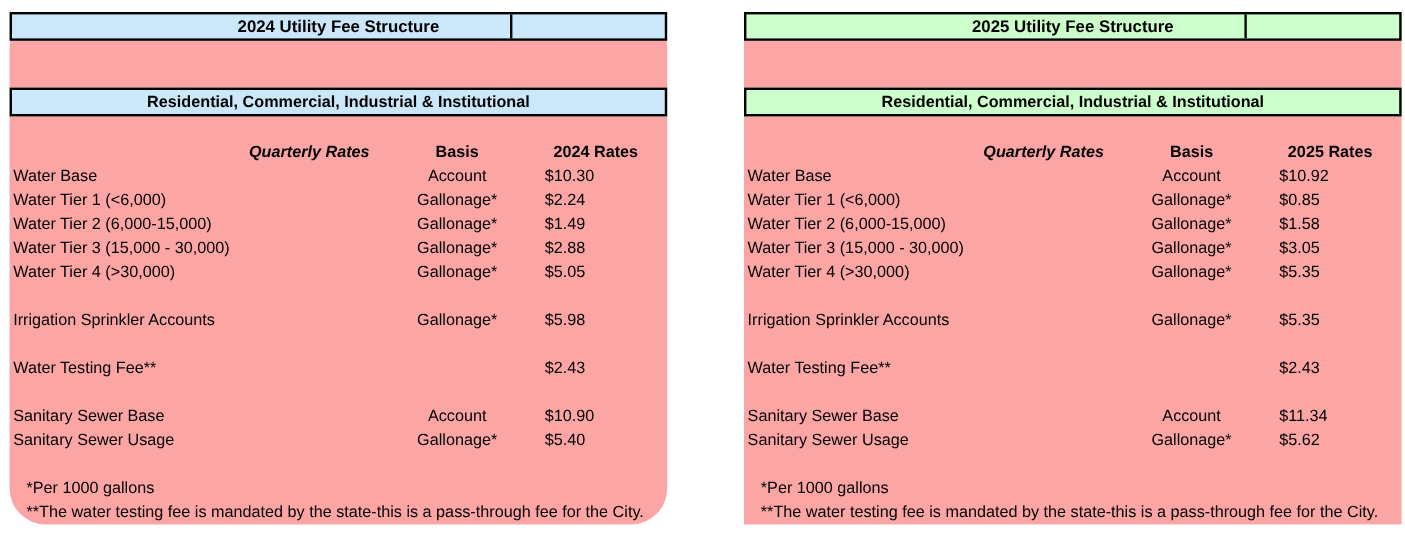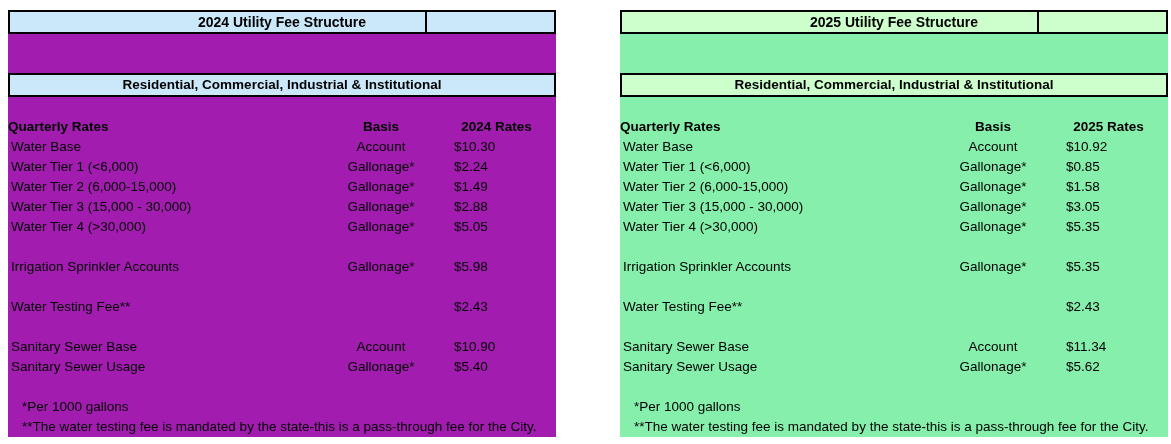--- a/index.html
+++ b/index.html
@@ -69,40 +69,40 @@
   }
   .row {
     display: flex;
     height: 20px;
     line-height: 20px;
   }
   .cell { box-sizing: border-box; white-space: nowrap; }
   .c-label { width: 300px; padding-left: 3px; text-align: left; }
   .c-basis { width: 146px; text-align: center; }
   .c-rate  { width: 102px; padding-right: 6px; }
-  .header-row .c-label { text-align: left; padding-left: 0; }
+  .header-row .c-label { text-align: right; padding-left: 0; font-style: italic; }
   .header-row .c-rate  { text-align: center; padding-right: 17px; }
   .footnotes {
     position: absolute;
     top: 387px; left: 0;
     width: 548px;
   }
   .footnote {
     height: 20px;
     line-height: 20px;
     padding-left: 14px;
     white-space: nowrap;
   }
 </style>
 </head>
 <body>
 
 <div id="stage">
 
-  <section class="fee-table left" style="background-color: #a21caf;">
+  <section class="fee-table left" style="background-color: #fca5a5; border-radius: 30px;">
     <div class="title-box" style="background-color: rgb(203, 232, 250);">
       <span>2024 Utility Fee Structure</span>
       <div class="title-divider"></div>
     </div>
     <div class="subtitle-box" style="background-color: rgb(203, 232, 250);">
       <span>Residential, Commercial, Industrial &amp; Institutional</span>
     </div>
     <div class="header-row">
       <div class="cell c-label">Quarterly Rates</div>
       <div class="cell c-basis">Basis</div>
@@ -158,21 +158,21 @@
           <div class="cell c-rate">$5.40</div>
         </div>
         <div class="row"></div>
       </div>
     <div class="footnotes">
       <div class="footnote">*Per 1000 gallons</div>
       <div class="footnote">**The water testing fee is mandated by the state-this is a pass-through fee for the City.</div>
     </div>
   </section>
 
-  <section class="fee-table right" style="background-color: #86efac;">
+  <section class="fee-table right" style="background-color: #fca5a5;">
     <div class="title-box" style="background-color: rgb(204, 255, 204);">
       <span>2025 Utility Fee Structure</span>
       <div class="title-divider"></div>
     </div>
     <div class="subtitle-box" style="background-color: rgb(204, 255, 204);">
       <span>Residential, Commercial, Industrial &amp; Institutional</span>
     </div>
     <div class="header-row">
       <div class="cell c-label">Quarterly Rates</div>
       <div class="cell c-basis">Basis</div>

